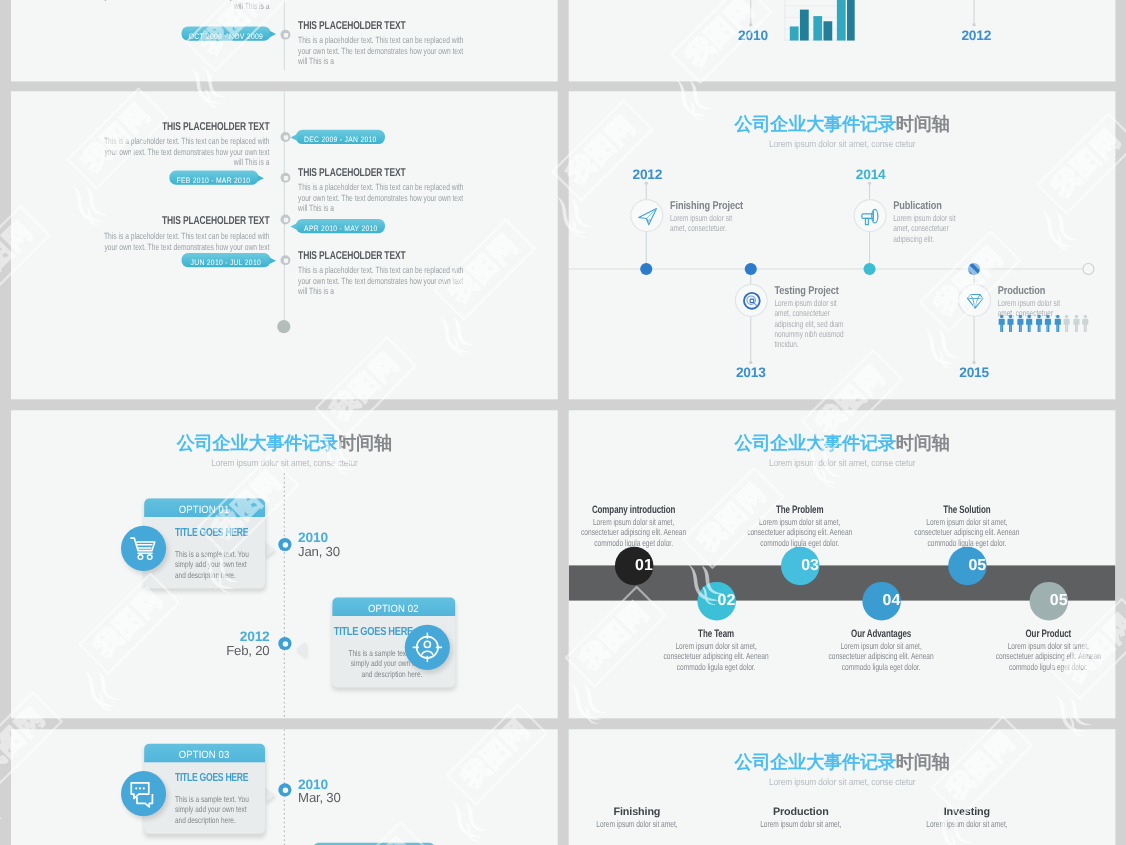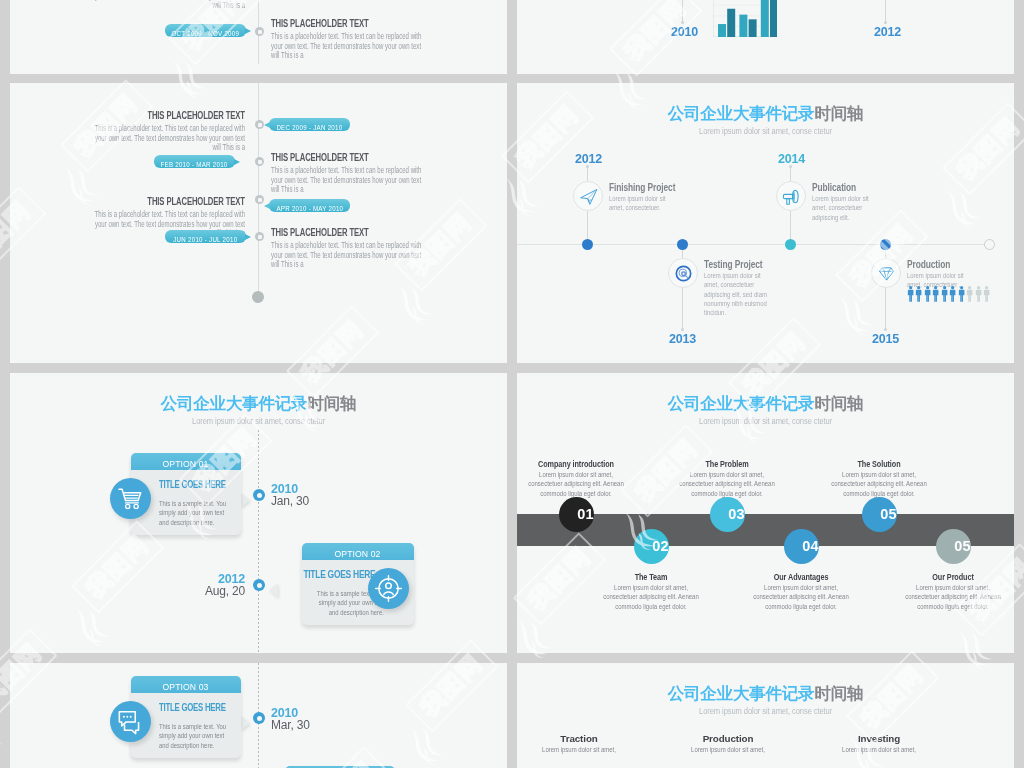--- a/index.html
+++ b/index.html
@@ -305,21 +305,21 @@
     <div class="card-ico" style="left:358px;top:195px;width:41px;height:41px;">
       <svg viewBox="0 0 30 30" style="position:absolute;left:5px;top:5px;width:31px;height:31px;">
           <circle cx="15" cy="15" r="9.4" fill="none" stroke="#fff" stroke-width="1.4"></circle>
           <path d="M15 2.6 v4.4 M15 23 v4.4 M2.6 15 h4.4 M23 15 h4.4" stroke="#fff" stroke-width="1.4" stroke-linecap="round"></path>
           <circle cx="15" cy="12.4" r="2.7" fill="none" stroke="#fff" stroke-width="1.4"></circle>
           <path d="M10.1 21.6 a5.1 4.4 0 0 1 9.8 0" fill="none" stroke="#fff" stroke-width="1.4"></path>
         </svg>
     </div>
     <div class="opt-dot" style="left:243px;top:206px;"></div>
     <div class="opt-year" style="right:262px;top:199px;text-align:right;">2012</div>
-    <div class="opt-date" style="right:262px;top:211px;text-align:right;">Aug, 20</div>
+    <div class="opt-date" style="right:262px;top:211px;text-align:right;">Feb, 20</div>
   </div>
   <div class="slide col-r row3" id="s6">
     <div class="s-title" style="top:21px;"><span class="hl">公司企业大事件记录</span><span>时间轴</span></div>
     <div class="s-sub" style="top:43px;"><span>Lorem ipsum dolor sit amet, conse ctetur</span></div>
     <div class="band" style="left:0;top:141px;width:497px;"></div>
     <div class="num-group">
         <div class="num-c" style="left:41.5px;top:123.5px;width:35px;height:35px;background:#222222;">
           <span>01</span>
         </div>
         <div class="num-ttl cond-c" style="left:-29px;top:84.5px;width:176px;">Company introduction</div>
@@ -375,21 +375,21 @@
     <div class="opt-year" style="left:261px;top:43px;">2010</div>
     <div class="opt-date" style="left:261px;top:55px;text-align:center;">Mar, 30</div>
 
     <div class="card" style="left:275px;top:103px;width:110px;">
       <div class="card-head"></div>
     </div>
   </div>
   <div class="slide col-r row4" id="s8">
     <div class="s-title" style="top:21px;"><span class="hl">公司企业大事件记录</span><span>时间轴</span></div>
     <div class="s-sub" style="top:43px;"><span>Lorem ipsum dolor sit amet, conse ctetur</span></div>
-    <div class="num-ttl" style="left:-26px;top:70px;width:176px;">Traction</div>
+    <div class="num-ttl" style="left:-26px;top:70px;width:176px;">Finishing</div>
     <div class="num-txt cond-c" style="left:-6px;top:82px;width:136px;">Lorem ipsum dolor sit amet,</div>
     <div class="num-ttl" style="left:123px;top:70px;width:176px;">Production</div>
     <div class="num-txt cond-c" style="left:143px;top:82px;width:136px;">Lorem ipsum dolor sit amet,</div>
     <div class="num-ttl" style="left:274px;top:70px;width:176px;">Investing</div>
     <div class="num-txt cond-c" style="left:294px;top:82px;width:136px;">Lorem ipsum dolor sit amet,</div>
   </div>
 </div>
 <div class="wm">
     <div class="wm-tile" style="left:942.4px;top:167.6px;"><svg class="wm-flame" width="30" height="48" viewBox="0 0 30 48">
         <g fill="rgba(255,255,255,.95)">

